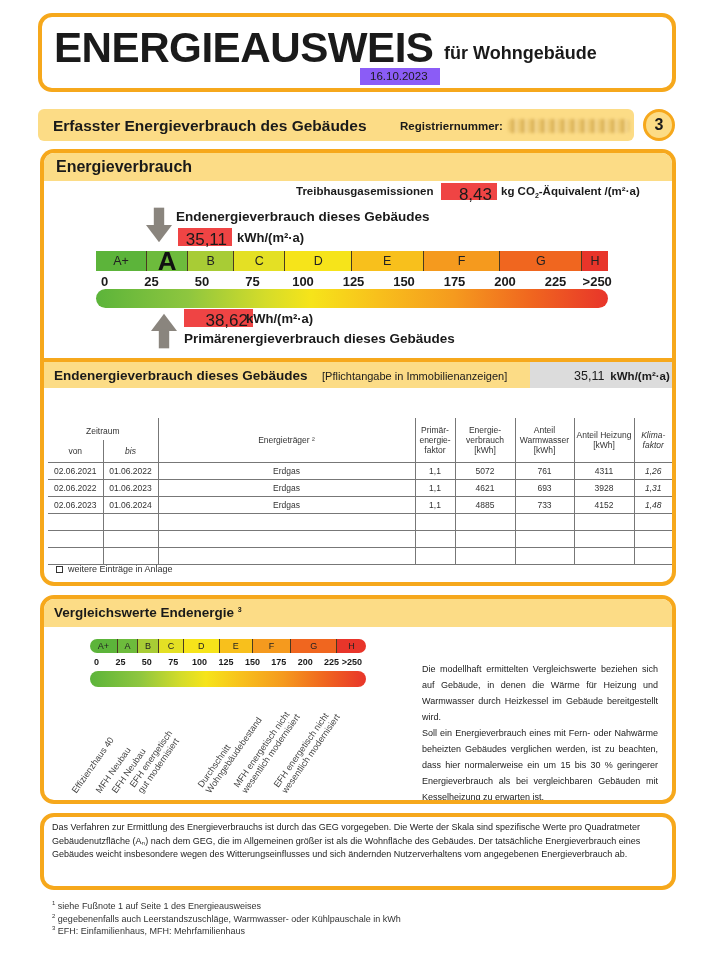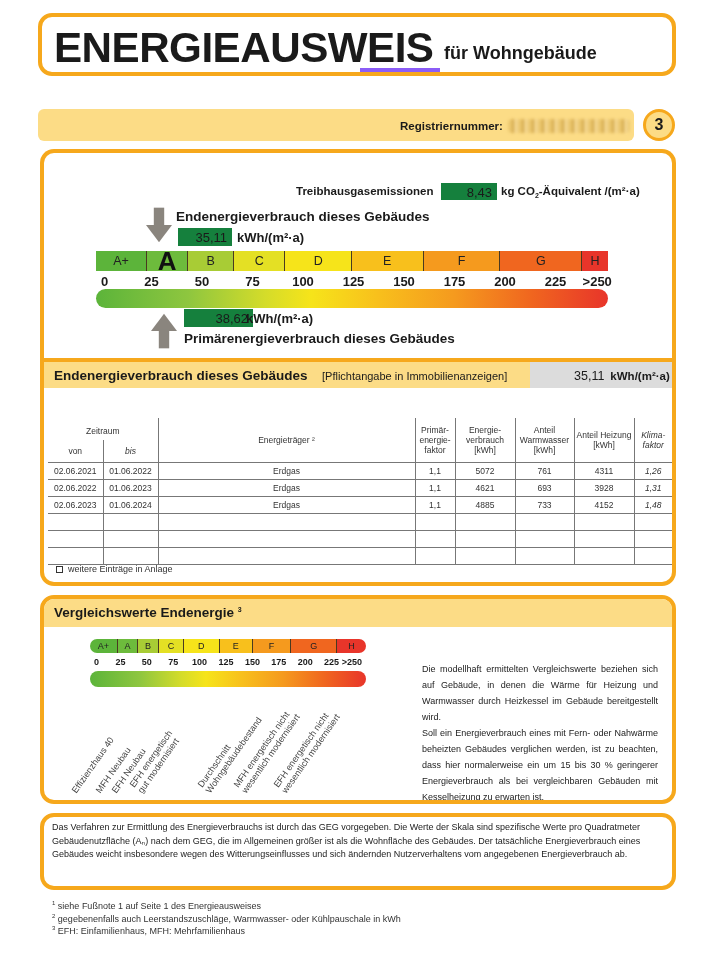--- a/index.html
+++ b/index.html
@@ -3,39 +3,39 @@
 <meta charset="utf-8">
 <style>
   * { box-sizing: border-box; margin: 0; padding: 0; }
   html, body { width: 703px; height: 960px; background: #ffffff; overflow: hidden; }
   body { font-family: "Liberation Sans", sans-serif; color: #1a1a1a; position: relative; }
 
   .frame { position: absolute; border: 4px solid #f6a81c; border-radius: 14px; background: #fff; overflow: hidden; }
   .section-head { background: #fcdc86; font-weight: bold; color: #1a1a1a; }
 
   
-  #hdr { left: 38px; top: 13px; width: 638px; height: 63px; border-width: 4px; }
+  #hdr { left: 38px; top: 13px; width: 638px; height: 79px; border-width: 4px; }
   #hdr .big { position: absolute; left: 12px; top: 6px; font-size: 43px; font-weight: bold; letter-spacing: -0.5px; transform: scaleX(0.98); transform-origin: left; }
   #hdr .sub { position: absolute; left: 402px; top: 26px; font-size: 18px; font-weight: bold; }
   #hdr .line { position: absolute; left: 14px; top: 54px; font-size: 11.5px; }
   #hdr .date { position: absolute; left: 318px; top: 51px; width: 80px; height: 17px; background: #8b5cf6; font-size: 11.5px; padding: 2px 0 0 10px; }
 
   
   #band { position: absolute; left: 38px; top: 109px; width: 596px; height: 32px; background: #fcdc86; border-radius: 6px; }
   #band .t { position: absolute; left: 15px; top: 8px; font-size: 15.5px; font-weight: bold; }
   #band .r { position: absolute; left: 362px; top: 11px; font-size: 11.5px; font-weight: bold; }
   #band .blur { position: absolute; left: 470px; top: 10px; width: 122px; height: 14px; border-radius: 4px;
     background: repeating-linear-gradient(90deg, #e8c36a 0 4px, #c99a3a 4px 6px, #f1d490 6px 10px); filter: blur(1.5px); opacity: 0.8; }
   #pagebadge { position: absolute; left: 643px; top: 109px; width: 32px; height: 32px; border-radius: 50%; background: #fcdc86; border: 3px solid #f6a81c; font-weight: bold; font-size: 16px; text-align: center; line-height: 26px; }
 
   
   #ev { left: 40px; top: 149px; width: 636px; height: 218px; border-bottom: none; border-radius: 14px 14px 0 0; }
   #ev .section-head { height: 28px; padding: 5px 12px; font-size: 16px; }
   .thg { position: absolute; top: 32px; font-size: 11.5px; font-weight: bold; }
-  .valbox { position: absolute; background: #15803d; text-align: right; padding-right: 5px; font-size: 13px; }
+  .valbox { position: absolute; background: #ef4444; text-align: right; padding-right: 5px; font-size: 17px; }
   .arrow { position: absolute; width: 26px; }
   .ev-label { position: absolute; font-size: 13.5px; font-weight: bold; }
   .unit { position: absolute; font-size: 13px; font-weight: bold; }
 
   .scale { position: absolute; height: 20px; border-radius: 10px; overflow: hidden; display: flex; }
   .scale .seg { height: 100%; border-right: 1.5px solid #4a3a20; text-align: center; font-size: 12.5px; line-height: 20px; color: #222; }
   .scale .seg:last-child { border-right: none; }
   .ticks { position: absolute; height: 14px; }
   .ticks span { position: absolute; font-size: 13px; font-weight: bold; transform: translateX(-50%); white-space: nowrap; }
   .gradbar { position: absolute; border-radius: 10px;
@@ -80,26 +80,28 @@
 </head>
 <body>
 
 <div class="frame" id="hdr">
   <div class="big">ENERGIEAUSWEIS</div>
   <div class="sub">für Wohngebäude</div>
   <div class="date">16.10.2023</div>
 </div>
 
 <div id="band">
+  <div class="t">Erfasster Energieverbrauch des Gebäudes</div>
   <div class="r">Registriernummer:</div>
   <div class="blur"></div>
 </div>
 <div id="pagebadge">3</div>
 
 <div class="frame" id="ev">
+  <div class="section-head">Energieverbrauch</div>
 
   <div class="thg" style="left:252px;">Treibhausgasemissionen</div>
   <div class="valbox" style="left:397px;top:30px;width:56px;height:17px;padding-top:2px;">8,43</div>
   <div class="thg" style="left:457px;"><span>kg CO</span><sub style="font-size:7px">2</sub><span>-Äquivalent /(m²·a)</span></div>
 
   <svg class="arrow" style="left:102px;top:52px;" width="30" height="40" viewBox="0 0 30 40">
     <rect x="9" y="0" width="12" height="22" fill="#8a857e"></rect>
     <polygon points="0,20 30,20 15,40" fill="#8a857e"></polygon>
   </svg>
   <div class="ev-label" style="left:132px;top:56px;">Endenergieverbrauch dieses Gebäudes</div>

